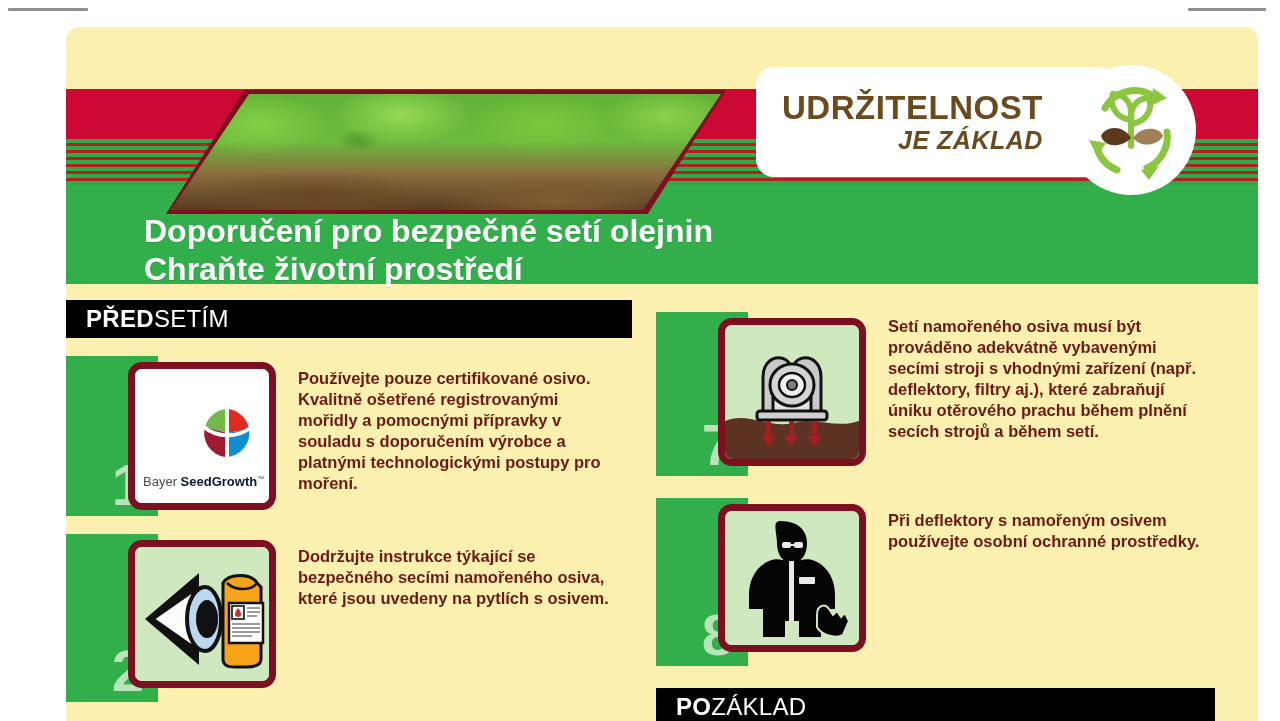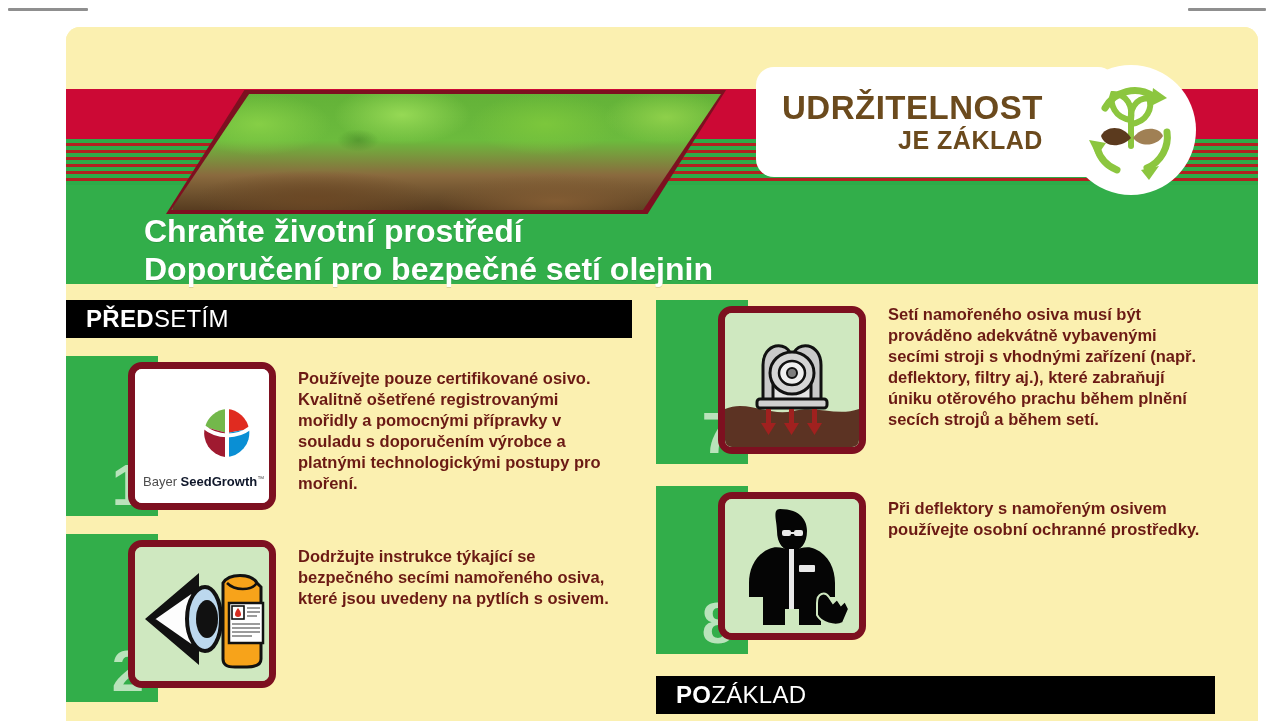--- a/index.html
+++ b/index.html
@@ -78,21 +78,21 @@
     border-radius: 18px;
     display: flex; align-items: center;
   }
   .badge-text { padding-left: 26px; line-height: 1; }
   .badge-line1 {
     font-size: 33px; font-weight: 700; color: #6b4a1d;
     letter-spacing: .5px; font-stretch: condensed;
   }
   .badge-line2 {
     font-size: 25px; font-weight: 700; color: #6b4a1d;
-    letter-spacing: .5px; text-align: right; margin-top: 4px;
+    letter-spacing: .5px; text-align: right; margin-top: 4px; font-style: italic;
   }
   .badge-logo {
     position: absolute; left: 1000px; top: 38px;
     width: 130px; height: 130px; border-radius: 50%;
     background: #ffffff;
     display: flex; align-items: center; justify-content: center;
   }
 
   
   .headline {
@@ -189,22 +189,22 @@
         </g>
         <path d="M56 72 L56 40" stroke="#8cc63f" stroke-width="6" fill="none" stroke-linecap="round"></path>
         <path d="M56 46 C40 44 34 30 38 20 C52 20 58 32 56 46 Z" fill="none" stroke="#8cc63f" stroke-width="6"></path>
         <path d="M56 50 C72 48 78 34 74 24 C60 24 54 36 56 50 Z" fill="none" stroke="#8cc63f" stroke-width="6"></path>
         <path d="M26 62 C30 52 48 50 56 64 C46 74 30 74 26 62 Z" fill="#5b3a1e"></path>
         <path d="M58 64 C66 52 84 52 88 62 C82 72 66 74 58 64 Z" fill="#a08054"></path>
       </svg>
     </div>
 
     <div class="headline">
+      <div>Doporučení pro bezpečné setí olejnin</div>
       <div>Chraňte životní prostředí</div>
-      <div>Doporučení pro bezpečné setí olejnin</div>
     </div>
 
     <div class="col left">
 
       <div class="section-head">
         <b>PŘED</b>
         <span>SETÍM</span>
       </div>
 
       <div class="item" style="margin-top:18px">
@@ -263,21 +263,21 @@
               </g>
             </svg>
           </div>
         </div>
         <div class="body-text">Dodržujte instrukce týkající se bezpečného secími namořeného osiva, které jsou uvedeny na pytlích s osivem.</div>
       </div>
     </div>
 
     <div class="col right">
 
-      <div class="item" style="margin-top:0">
+      <div class="item" style="margin-top:12px">
         <div class="numpanel" style="height:164px">
           <div class="num">7</div>
         </div>
         <div class="tile">
           <div class="scene">
             <svg width="134" height="134" viewBox="0 0 134 134">
               <rect width="134" height="134" fill="#cfe8c0"></rect>
               <path d="M0 96 C22 86 44 104 68 98 C92 92 112 104 134 96 L134 134 L0 134 Z" fill="#5c3323"></path>
               <g fill="none" stroke="#111" stroke-width="3">
                 <path d="M38 92 L38 52 C38 30 62 26 67 44 C72 26 96 30 96 52 L96 92" fill="#c9c9c9"></path>

